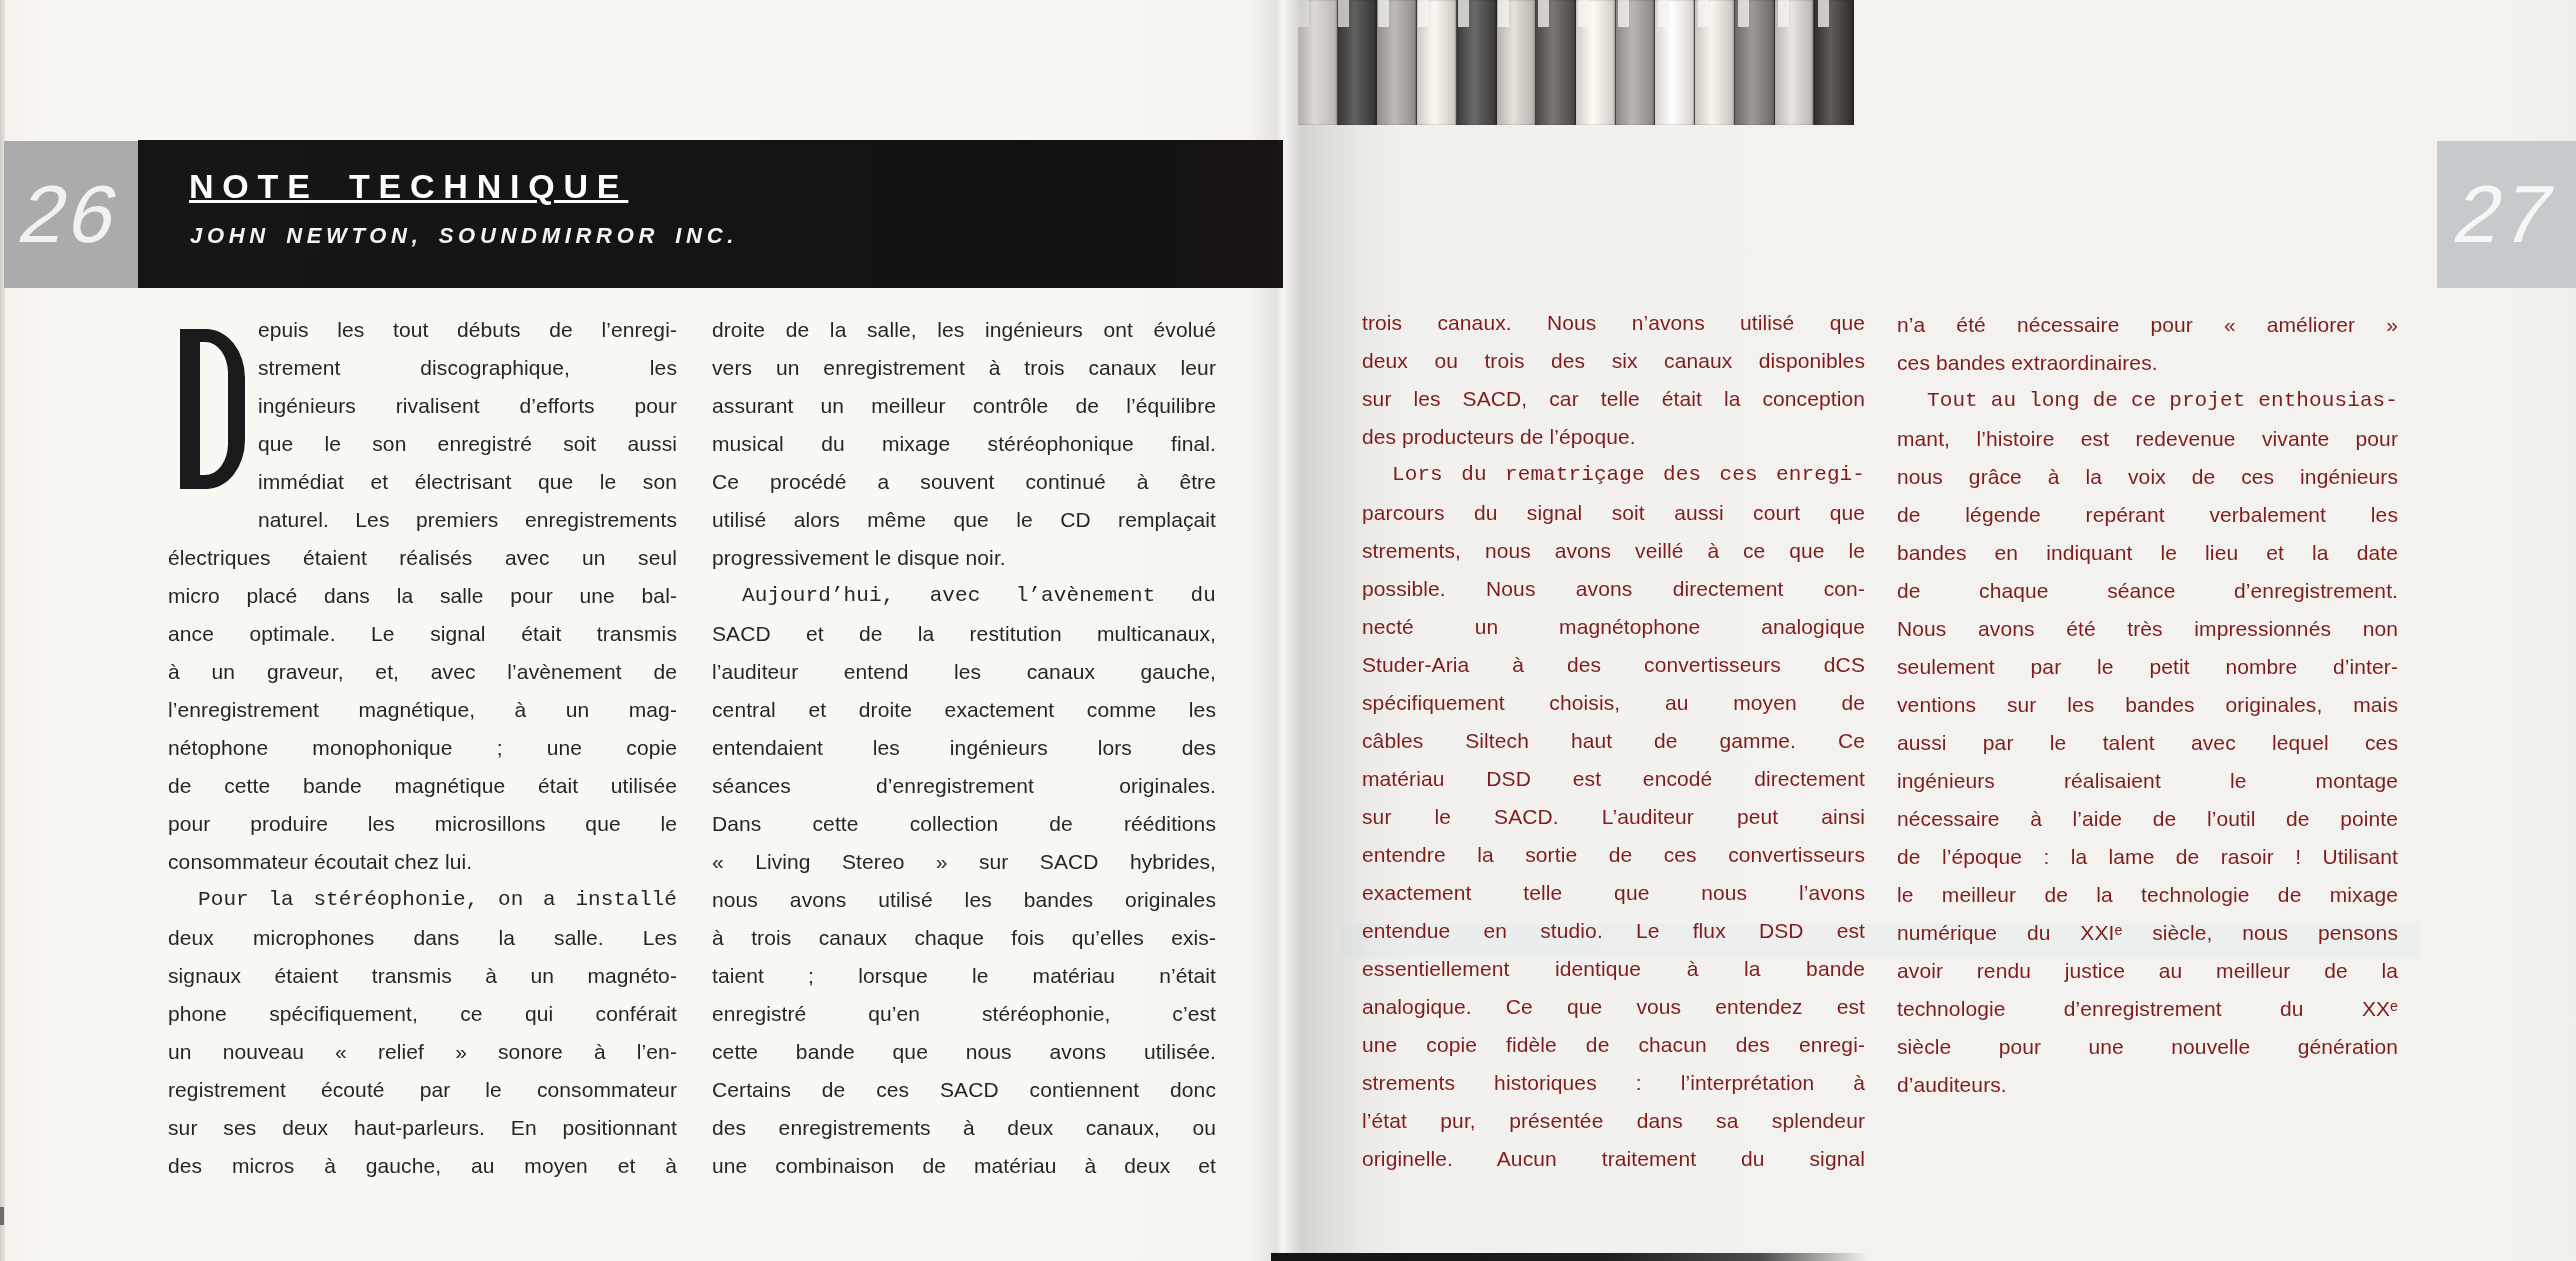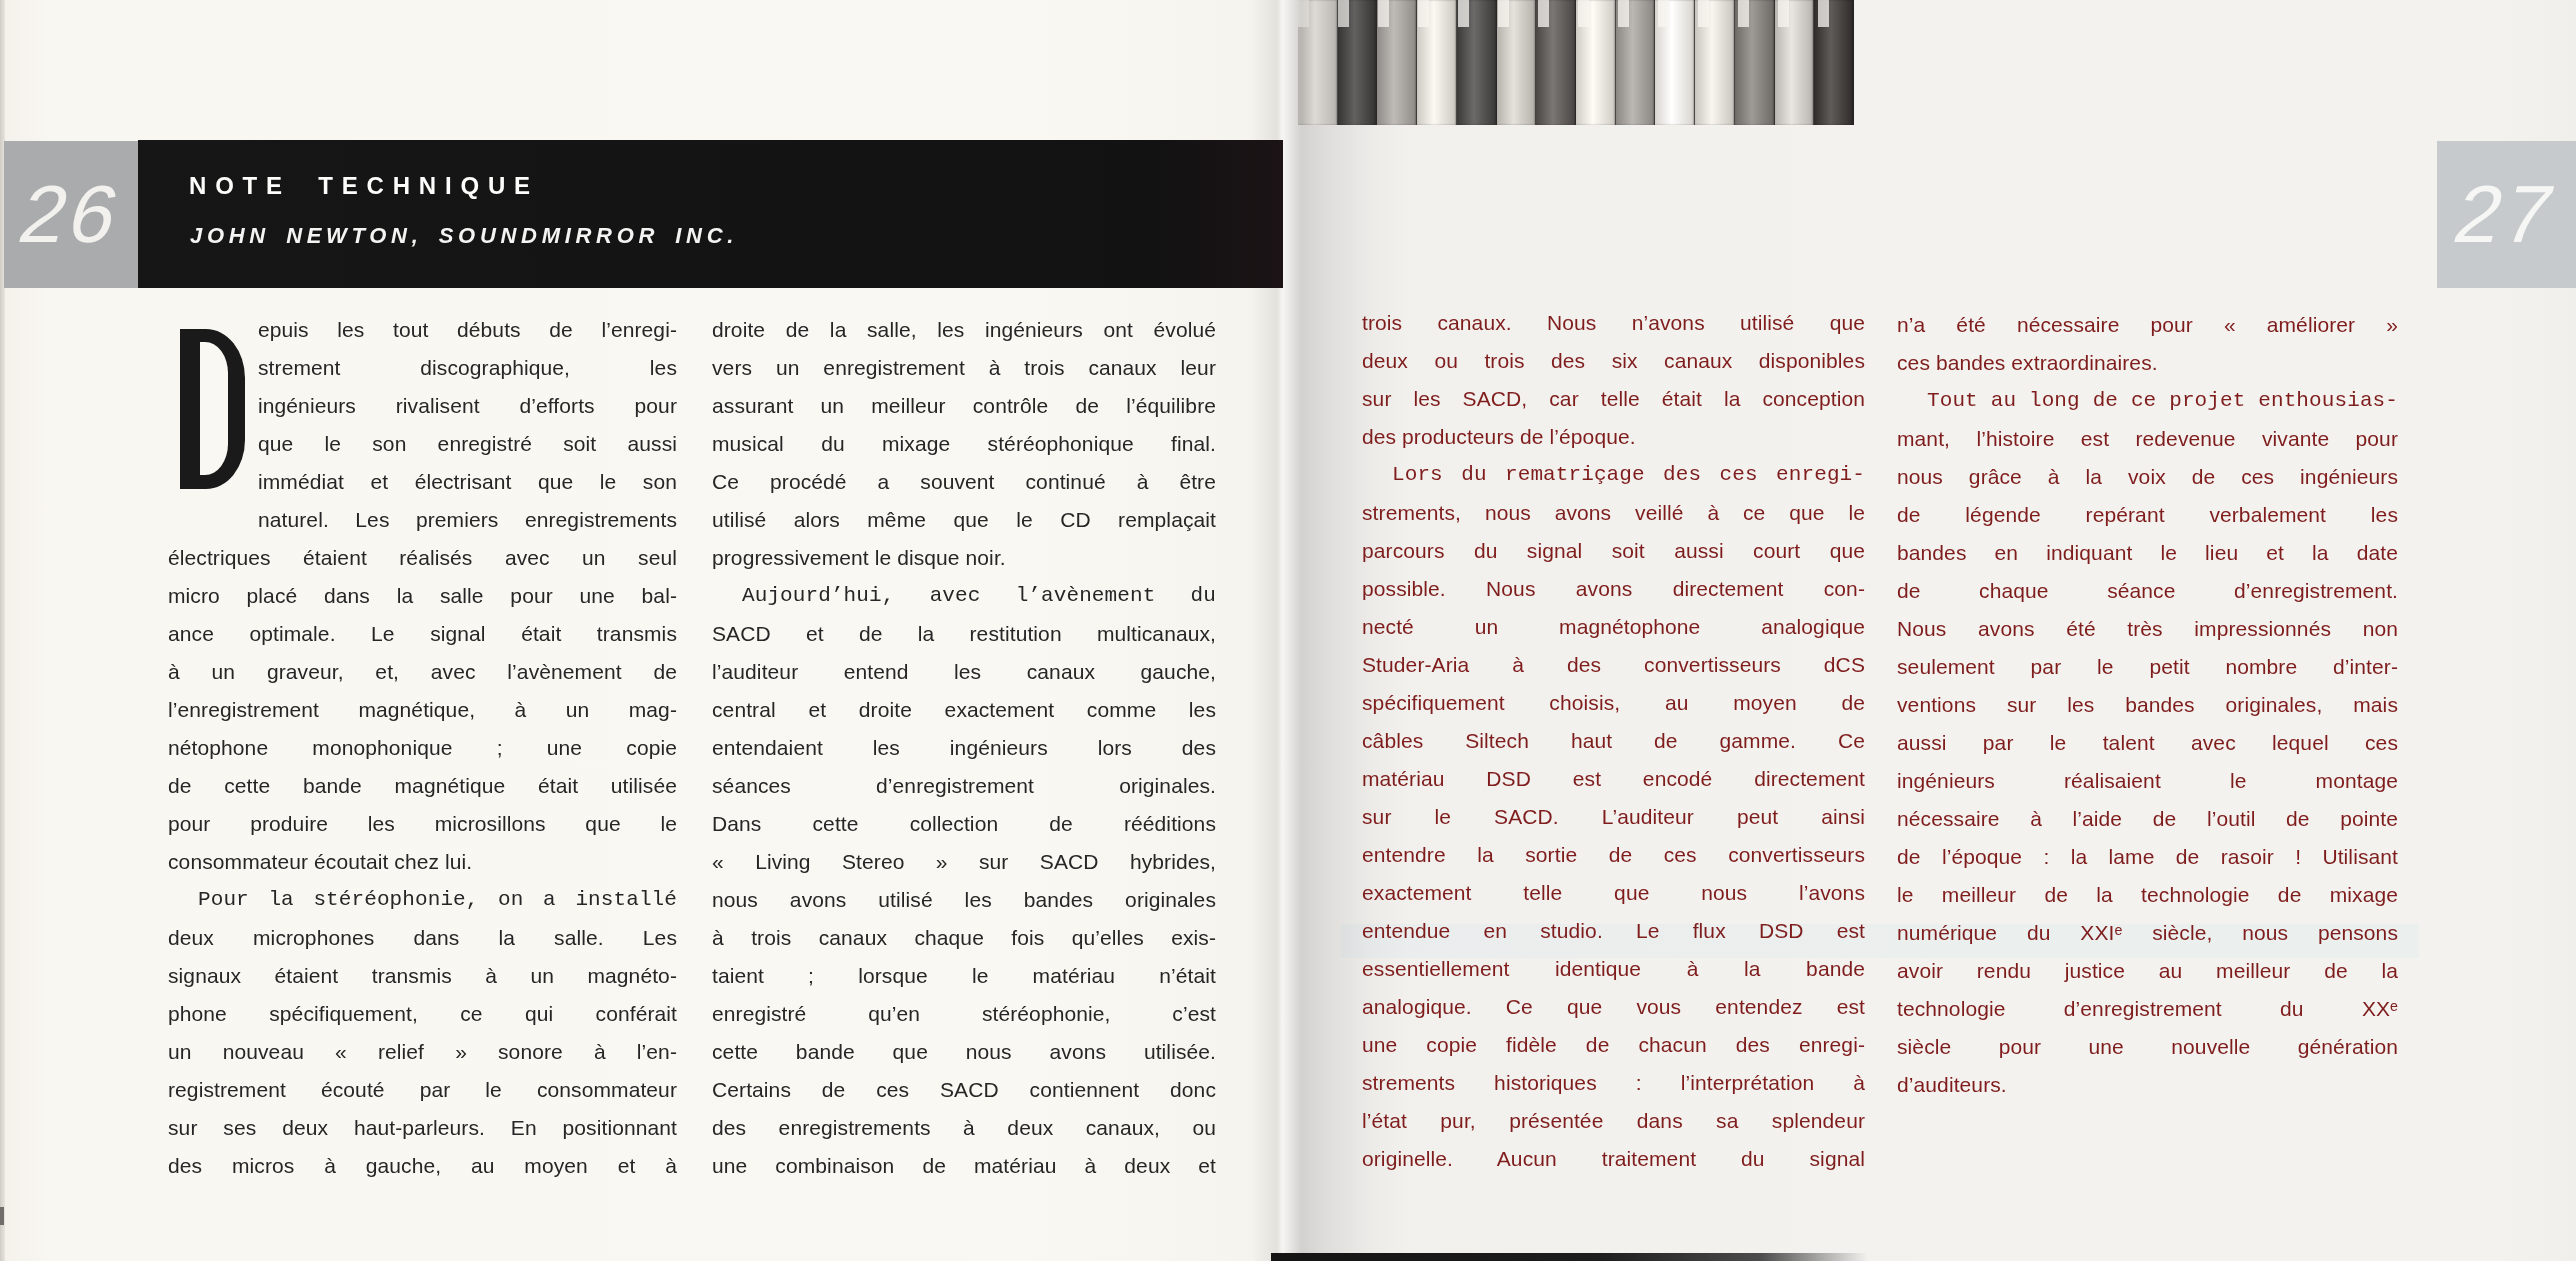--- a/index.html
+++ b/index.html
@@ -18,22 +18,22 @@
   .edge-dash{position:absolute;left:0;top:1207px;width:4px;height:17.5px;background:#6e6d6a;}
   .gutter-shadow{position:absolute;left:1252px;top:0;width:155px;height:1261px;pointer-events:none;
     background:linear-gradient(90deg,rgba(0,0,0,0) 0%,rgba(60,60,60,.07) 16%,rgba(255,255,255,.55) 20%,rgba(70,70,70,.16) 32%,rgba(90,90,90,.10) 55%,rgba(120,120,120,.04) 78%,rgba(0,0,0,0) 100%);}
   .bottom-strip{position:absolute;left:1271px;top:1253px;width:597px;height:8px;
     background:linear-gradient(90deg,#141414 0%,#1d1d1d 55%,#4c4c4c 82%,rgba(80,80,80,0) 100%);}
   .light-band{position:absolute;left:1341px;top:924px;width:1078px;height:34px;
     background:rgba(208,226,236,.22);}
   
   .header-bar{position:absolute;left:138px;top:140px;width:1145px;height:148px;
     background:linear-gradient(90deg,#161616 0%,#121212 88%,#1b1315 100%);color:#fdfdfc;}
-  .header-title{margin:25.6px 0 0 51px;font-size:24px;line-height:40px;font-weight:bold;
-    letter-spacing:8.8px;word-spacing:12px;}
+  .header-title{margin:25.6px 0 0 51px;font-size:34px;line-height:40px;font-weight:bold;
+    letter-spacing:8.8px;word-spacing:12px;text-decoration:underline;}
   .header-byline{margin:16px 0 0 52px;font-size:22px;line-height:27px;font-weight:bold;
     font-style:italic;letter-spacing:4.7px;word-spacing:5.4px;color:#f4f4f2;}
   
   .numbox{position:absolute;top:141px;height:147px;display:flex;align-items:center;justify-content:center;}
   .numbox-left{left:4px;width:134px;background:#aaabad;}
   .numbox-right{left:2437px;width:139px;background:#c7cacd;}
   .pagenum{font-size:81px;line-height:1;font-weight:400;color:#f2f1ee;
     letter-spacing:4px;transform:skewX(-14deg);}
   .numbox-right .pagenum{color:#f6f6f4;}
   
@@ -154,22 +154,22 @@
     <div class="line">Certains de ces SACD contiennent donc</div>
     <div class="line">des enregistrements à deux canaux, ou</div>
     <div class="line">une combinaison de matériau à deux et</div>
   </div>
 <div class="col col-right-page" style="left:1362px;top:304px;width:503px;">
     <div class="line">trois canaux. Nous n’avons utilisé que</div>
     <div class="line">deux ou trois des six canaux disponibles</div>
     <div class="line">sur les SACD, car telle était la conception</div>
     <div class="line rag">des producteurs de l’époque.</div>
     <div class="line ind">Lors du rematriçage des ces enregi-</div>
+    <div class="line">parcours du signal soit aussi court que</div>
     <div class="line">strements, nous avons veillé à ce que le</div>
-    <div class="line">parcours du signal soit aussi court que</div>
     <div class="line">possible. Nous avons directement con-</div>
     <div class="line">necté un magnétophone analogique</div>
     <div class="line">Studer-Aria à des convertisseurs dCS</div>
     <div class="line">spécifiquement choisis, au moyen de</div>
     <div class="line">câbles Siltech haut de gamme. Ce</div>
     <div class="line">matériau DSD est encodé directement</div>
     <div class="line">sur le SACD. L’auditeur peut ainsi</div>
     <div class="line">entendre la sortie de ces convertisseurs</div>
     <div class="line">exactement telle que nous l’avons</div>
     <div class="line">entendue en studio. Le flux DSD est</div>

